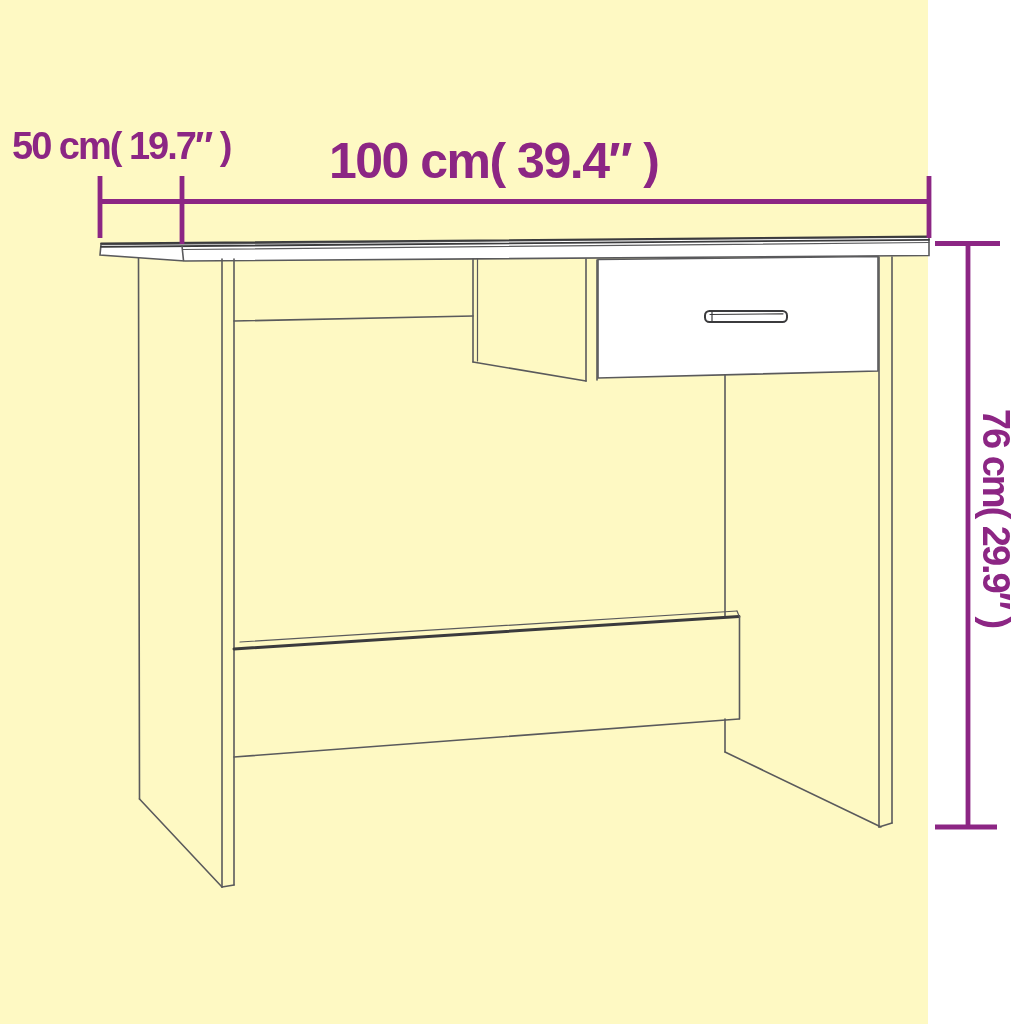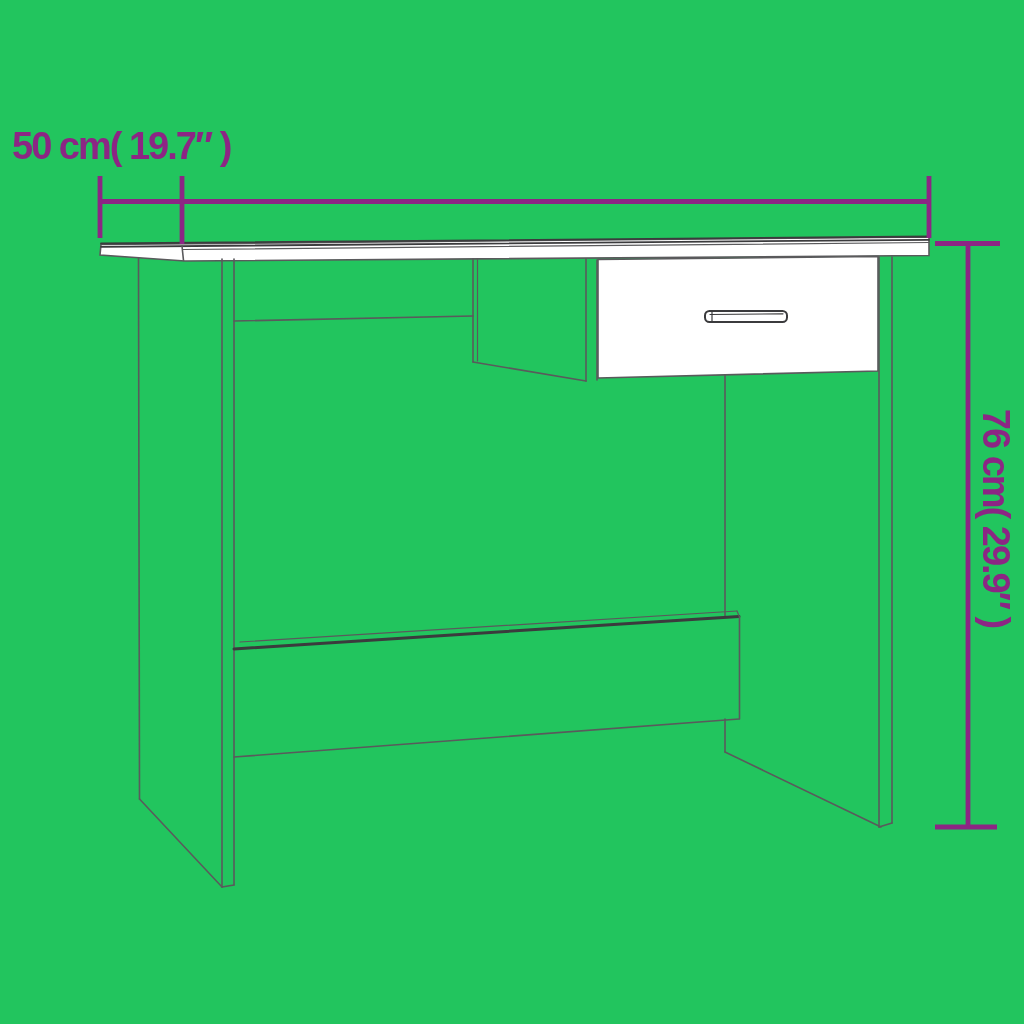--- a/index.html
+++ b/index.html
@@ -6,23 +6,23 @@
     margin: 0;
     padding: 0;
     width: 1024px;
     height: 1024px;
     background: #ffffff;
     overflow: hidden;
     font-family: "Liberation Sans", "DejaVu Sans", sans-serif;
   }
   .stage {
     position: relative;
-    width: 1024px;
+    width: 928px;
     height: 1024px;
-    background: #22c55e;
+    background: #fef9c3;
   }
   .stage svg {
     position: absolute;
     left: 0;
     top: 0;
   }
   .dim-label {
     position: absolute;
     color: #8C2684;
     font-weight: 700;
@@ -127,16 +127,17 @@
       <g>
         <line x1="968" y1="243.5" x2="968" y2="827"></line>
         <line x1="935" y1="243.5" x2="1000" y2="243.5"></line>
         <line x1="935" y1="827" x2="997" y2="827"></line>
       </g>
     </g>
   </svg>
 
   <div class="dim-label label-depth">50 cm( 19.7″ )</div>
 
+  <div class="dim-label label-width">100 cm( 39.4″ )</div>
 
   <div class="dim-label label-height">76 cm( 29.9″ )</div>
 
 </div>
 
 </body></html>

